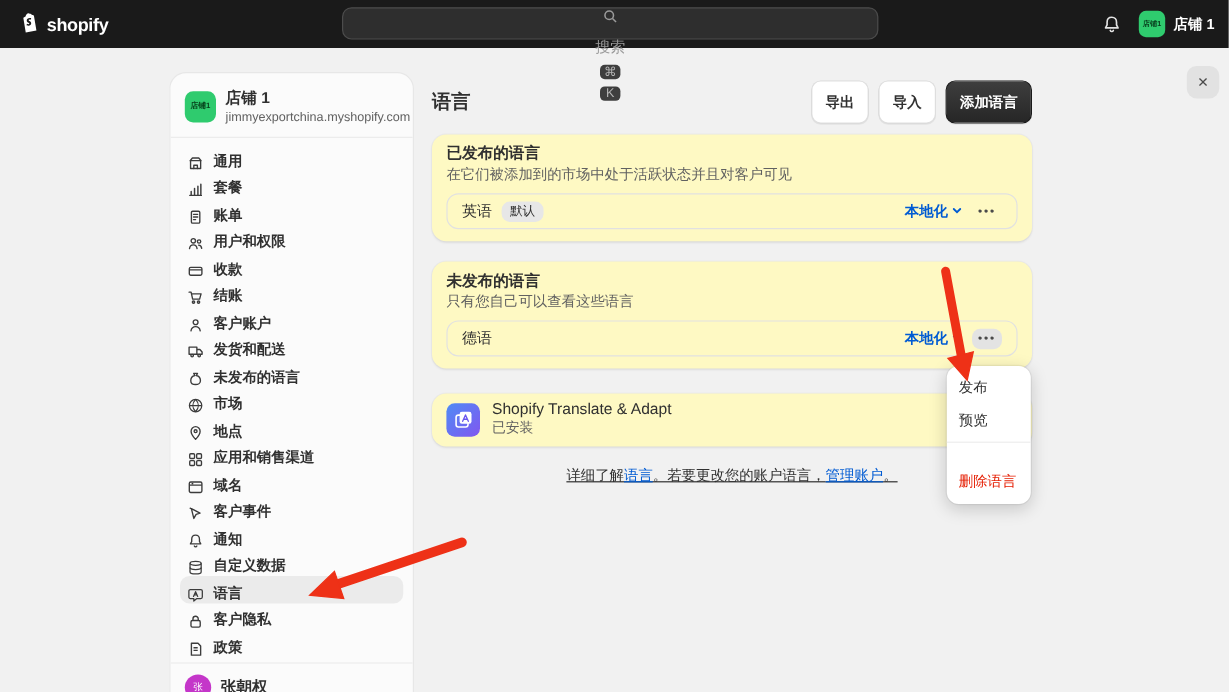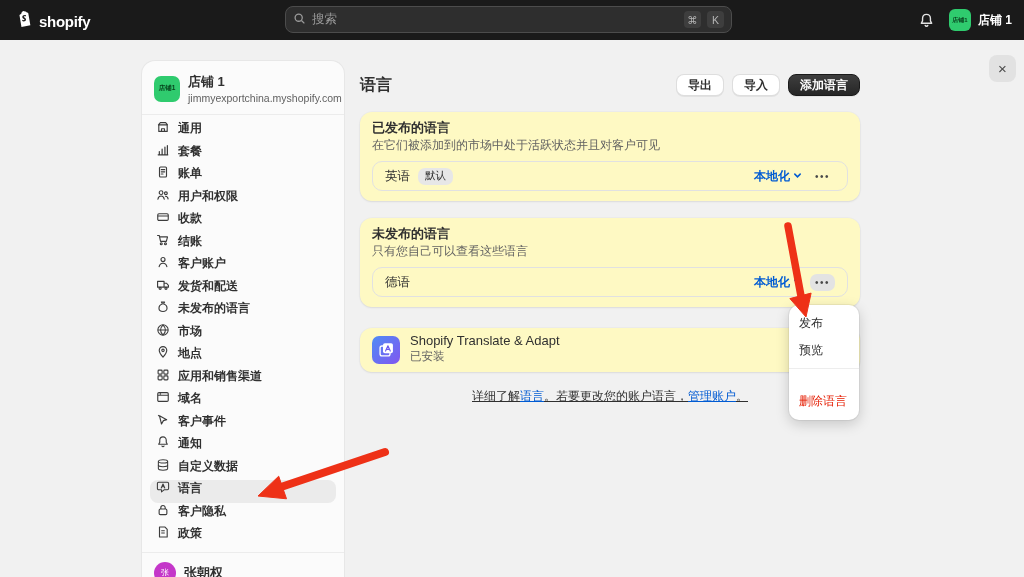--- a/index.html
+++ b/index.html
@@ -3,53 +3,53 @@
 <meta charset="utf-8">
 <style>
   * { margin:0; padding:0; box-sizing:border-box; }
   html,body { width:1024px; height:577px; overflow:hidden; }
   body { font-family:"Liberation Sans","DejaVu Sans",sans-serif; background:#f1f1f1; position:relative; }
 
   
   .topbar { position:absolute; left:0; top:0; width:1024px; height:40px; background:#1a1a1a; z-index:20; }
   .logo { position:absolute; left:14px; top:9px; display:flex; align-items:center; gap:5px; }
   .logo-text { color:#fff; font-size:15px; font-weight:700; letter-spacing:-.3px; }
-  .searchbar { position:absolute; left:285px; top:6px; width:447px; height:27px; background:#2e2e2e; border:1px solid #4c4c4c; border-radius:8px; display:flex; align-items:center; padding:0 7px; gap:6px; }
+  .searchbar { position:absolute; left:285px; top:6px; width:447px; height:27px; background:#2e2e2e; border:1px solid #4c4c4c; border-radius:8px; display:flex; align-items:center; padding:0 7px; gap:6px;flex-direction:column; }
   .search-ph { flex:1; font-size:12.5px; color:#9b9b9b; }
   .key { min-width:17px; height:17px; padding:0 3px; background:#3e3e3e; border-radius:4px; color:#b5b5b5; font-size:10.5px; display:grid; place-items:center; }
   .top-right { position:absolute; right:12px; top:0; height:40px; display:flex; align-items:center; gap:14px; }
   .tb-avatar { width:22px; height:22px; border-radius:6px; background:#2fcb6e; display:grid; place-items:center; font-size:6px; font-weight:700; color:#073d1c; overflow:hidden; }
   .account { display:flex; align-items:center; gap:7px; }
   .account-label { color:#fff; font-size:12px; font-weight:600; }
 
   
   .page { position:absolute; left:0; top:40px; width:1024px; height:537px; background:#f1f1f1; }
   .close-btn { position:absolute; left:989px; top:15px; width:27px; height:27px; border:none; border-radius:8px; background:#e2e2e2; color:#4a4a4a; font-size:15px; line-height:1; display:grid; place-items:center; cursor:pointer; }
 
   
   .sidebar { position:absolute; left:141px; top:20px; width:204px; height:517px; background:#fbfbfb; border:1px solid #e7e7e7; border-bottom:none; border-radius:14px 14px 0 0; display:flex; flex-direction:column; overflow:hidden; }
   .store-header { display:flex; align-items:center; gap:8px; padding:12px 12px 10px; border-bottom:1px solid #ececec; }
   .store-avatar { width:26px; height:26px; border-radius:7px; background:#2fcb6e; display:grid; place-items:center; font-size:6.5px; font-weight:700; color:#06411b; flex:none; }
   .store-name { font-size:13px; font-weight:700; color:#303030; }
   .store-domain { font-size:10.5px; color:#616161; margin-top:1px; }
   .nav { padding:5px 8px 0; }
-  .nav-item { height:22.5px; display:flex; align-items:flex-start; gap:8px; padding:0 6px; border-radius:8px; font-size:12px; font-weight:600; color:#303030; cursor:pointer; }
+  .nav-item { height:22.5px; display:flex; align-items:flex-end; gap:8px; padding:0 6px; border-radius:8px; font-size:12px; font-weight:600; color:#303030; cursor:pointer; }
   .nav-item.selected { background:#ebebeb; }
   .nav-icon { width:14px; height:14px; color:#3c3c3c; flex:none; display:grid; place-items:center; }
   .nav-icon svg { width:14px; height:14px; display:block; }
   .sidebar-footer { border-top:1px solid #ececec; margin-top:4px; padding:9px 12px; display:flex; align-items:center; gap:8px; }
   .user-avatar { width:22px; height:22px; border-radius:50%; background:#c436c9; color:#fff; font-size:8px; display:grid; place-items:center; flex:none; }
   .user-name { font-size:13px; font-weight:700; color:#303030; }
 
   
   .content { position:absolute; left:360px; top:32px; width:500px; }
   .content-header { display:flex; align-items:center; justify-content:space-between; height:26px; }
   .page-title { font-size:16px; font-weight:700; color:#303030; }
   .actions { display:flex; gap:8px; }
-  .btn { height:22px; padding:0 11px; border-radius:8px; font-size:12px; font-weight:600; color:#303030; background:#fff; border:1px solid rgba(0,0,0,.13); box-shadow:0 1px 0 rgba(0,0,0,.06); cursor:pointer; font-family:inherit; }
+  .btn { height:36px; padding:0 11px; border-radius:8px; font-size:12px; font-weight:600; color:#303030; background:#fff; border:1px solid rgba(0,0,0,.13); box-shadow:0 1px 0 rgba(0,0,0,.06); cursor:pointer; font-family:inherit; }
   .btn.primary { background:linear-gradient(#3e3e3e,#262626); color:#fff; border-color:#1a1a1a; }
   .card { background:#fef9c3; border-radius:12px; box-shadow:0 1px 2px rgba(0,0,0,.08), 0 0 0 1px rgba(0,0,0,.02); }
   .card.pad { padding:8px 12px 10px; }
   #published-card { margin-top:14px; }
   #unpublished-card { margin-top:17px; }
   .card-title { font-size:13px; font-weight:700; color:#303030; line-height:15px; }
   .card-sub { font-size:12px; color:#616161; line-height:15px; margin-top:3px; }
   .lang-row { margin-top:8px; border:1px solid #e1e1e1; border-radius:10px; height:30px; display:flex; align-items:center; padding:13px 12px; gap:8px; }
   .lang-name { font-size:12.5px; color:#303030; }
   .badge { background:#e7e7e7; border-radius:7px; padding:1.5px 7px; font-size:10.5px; color:#303030; }

